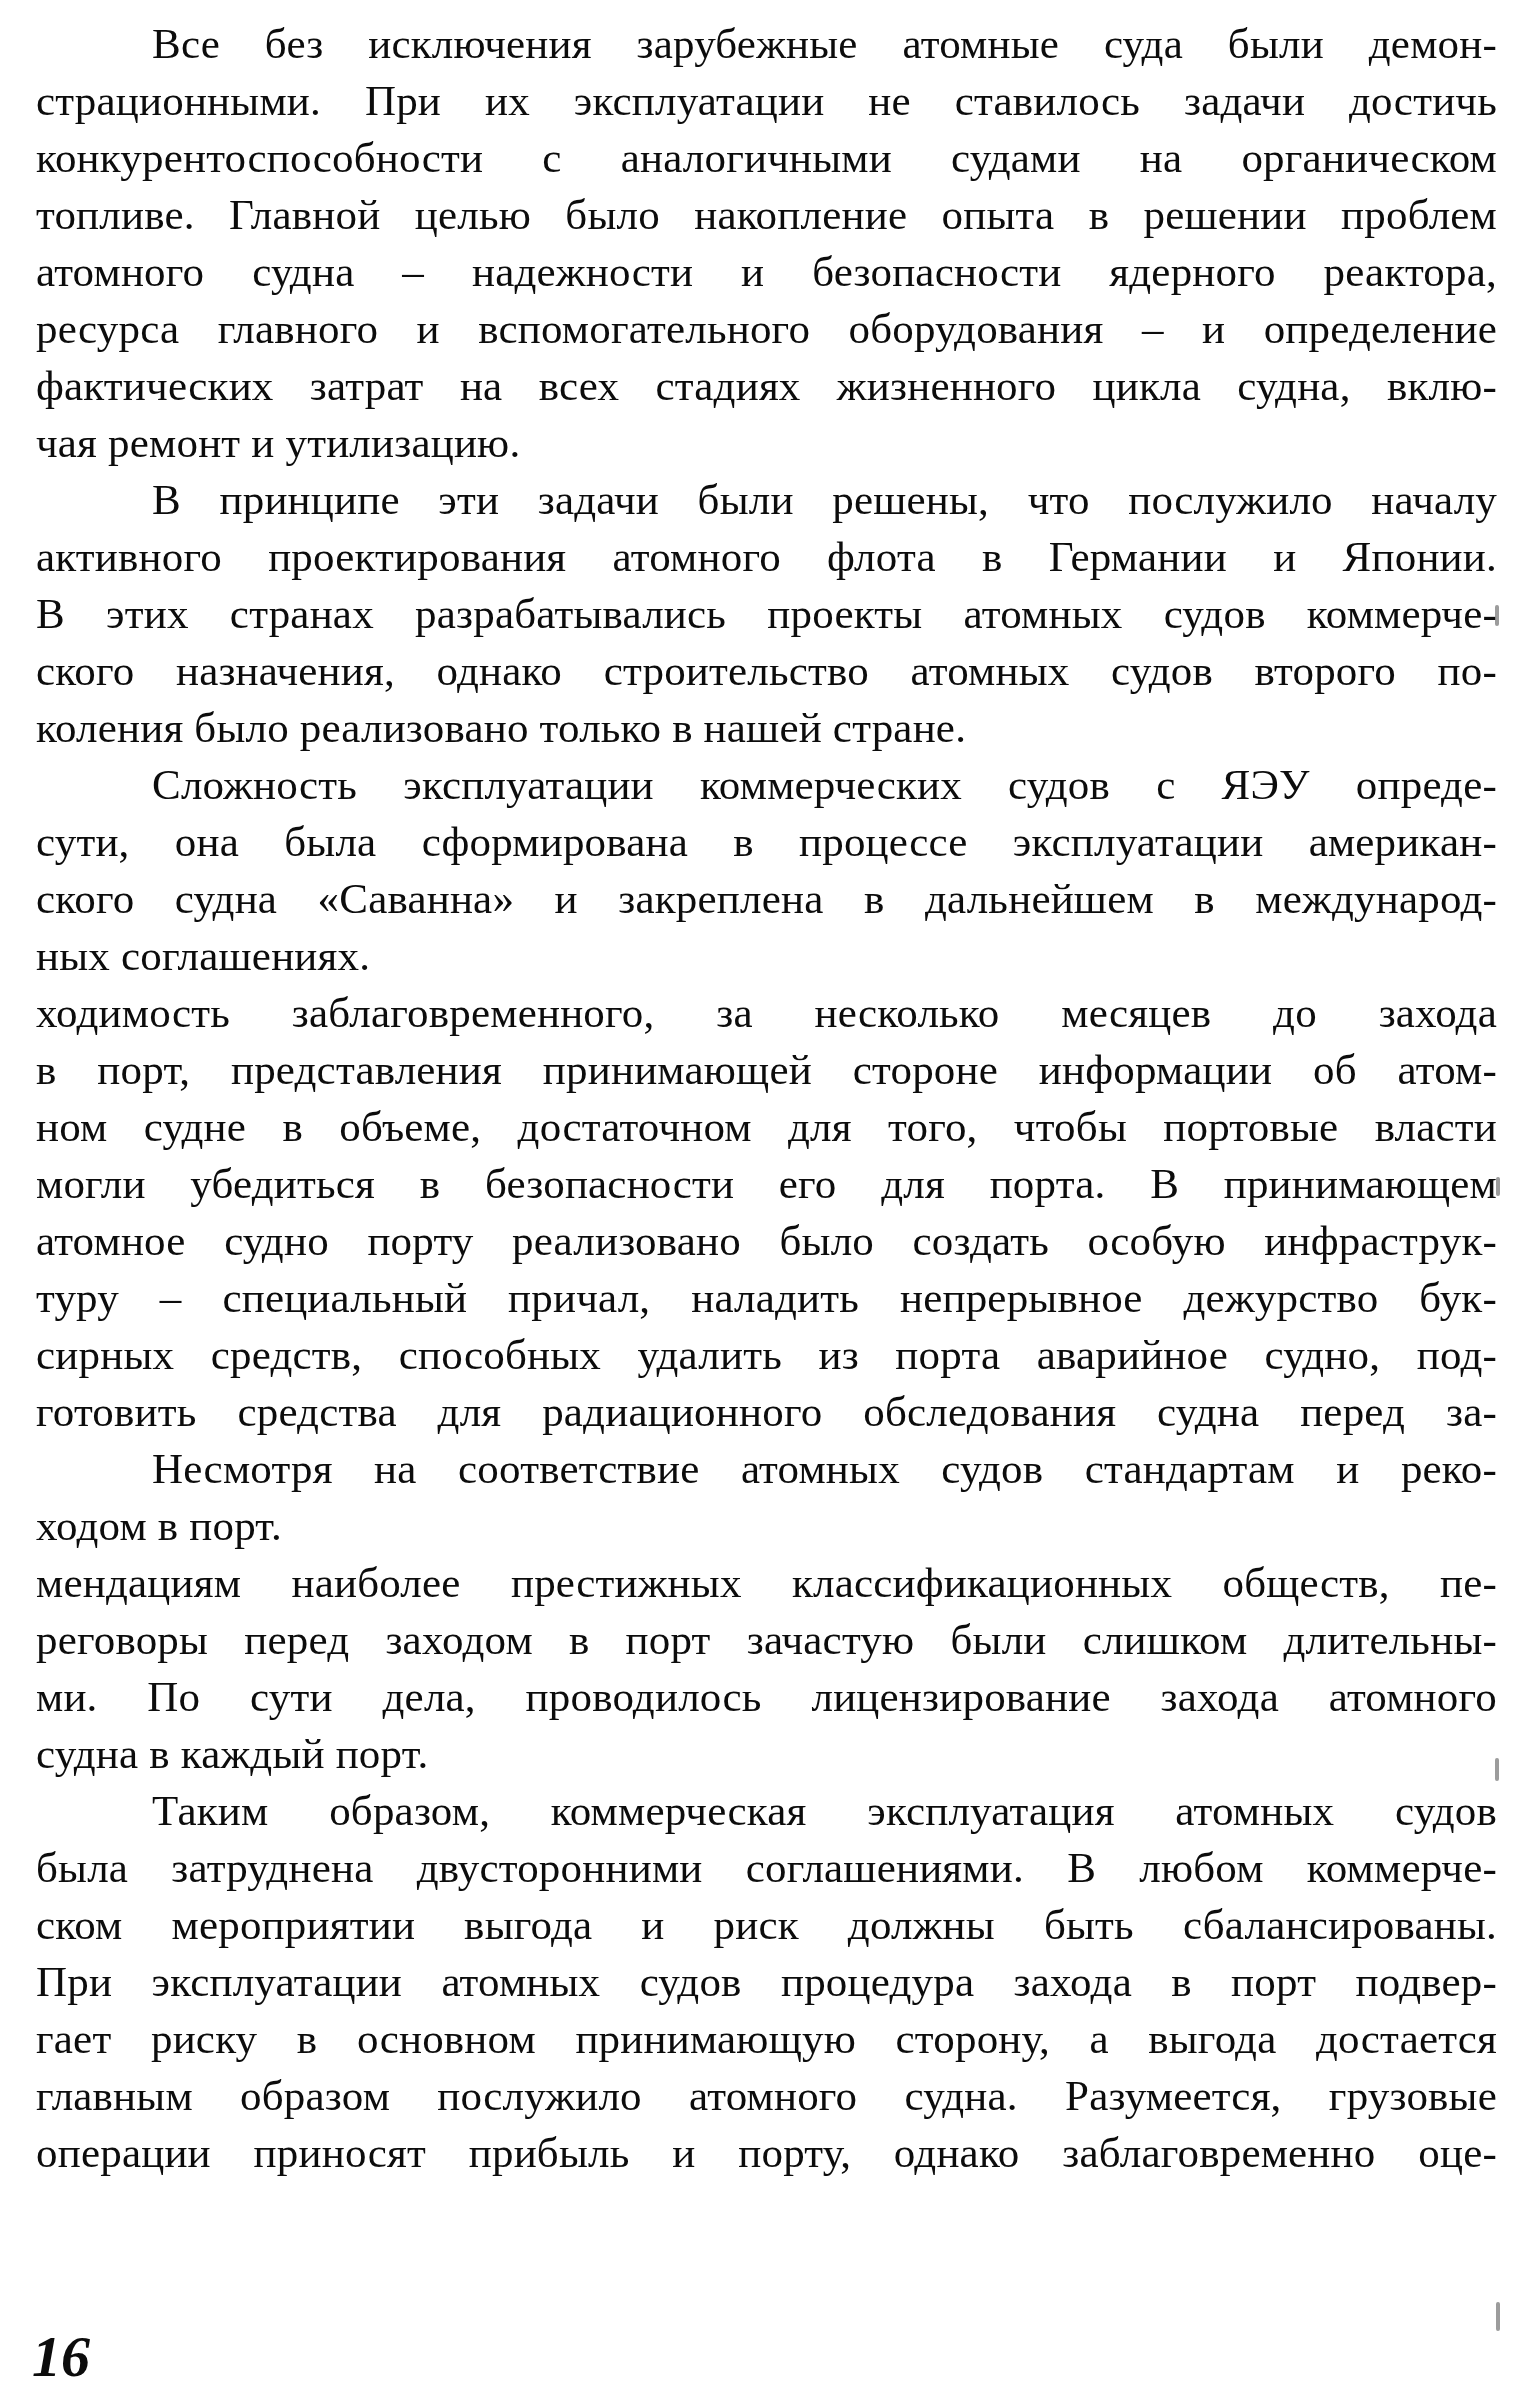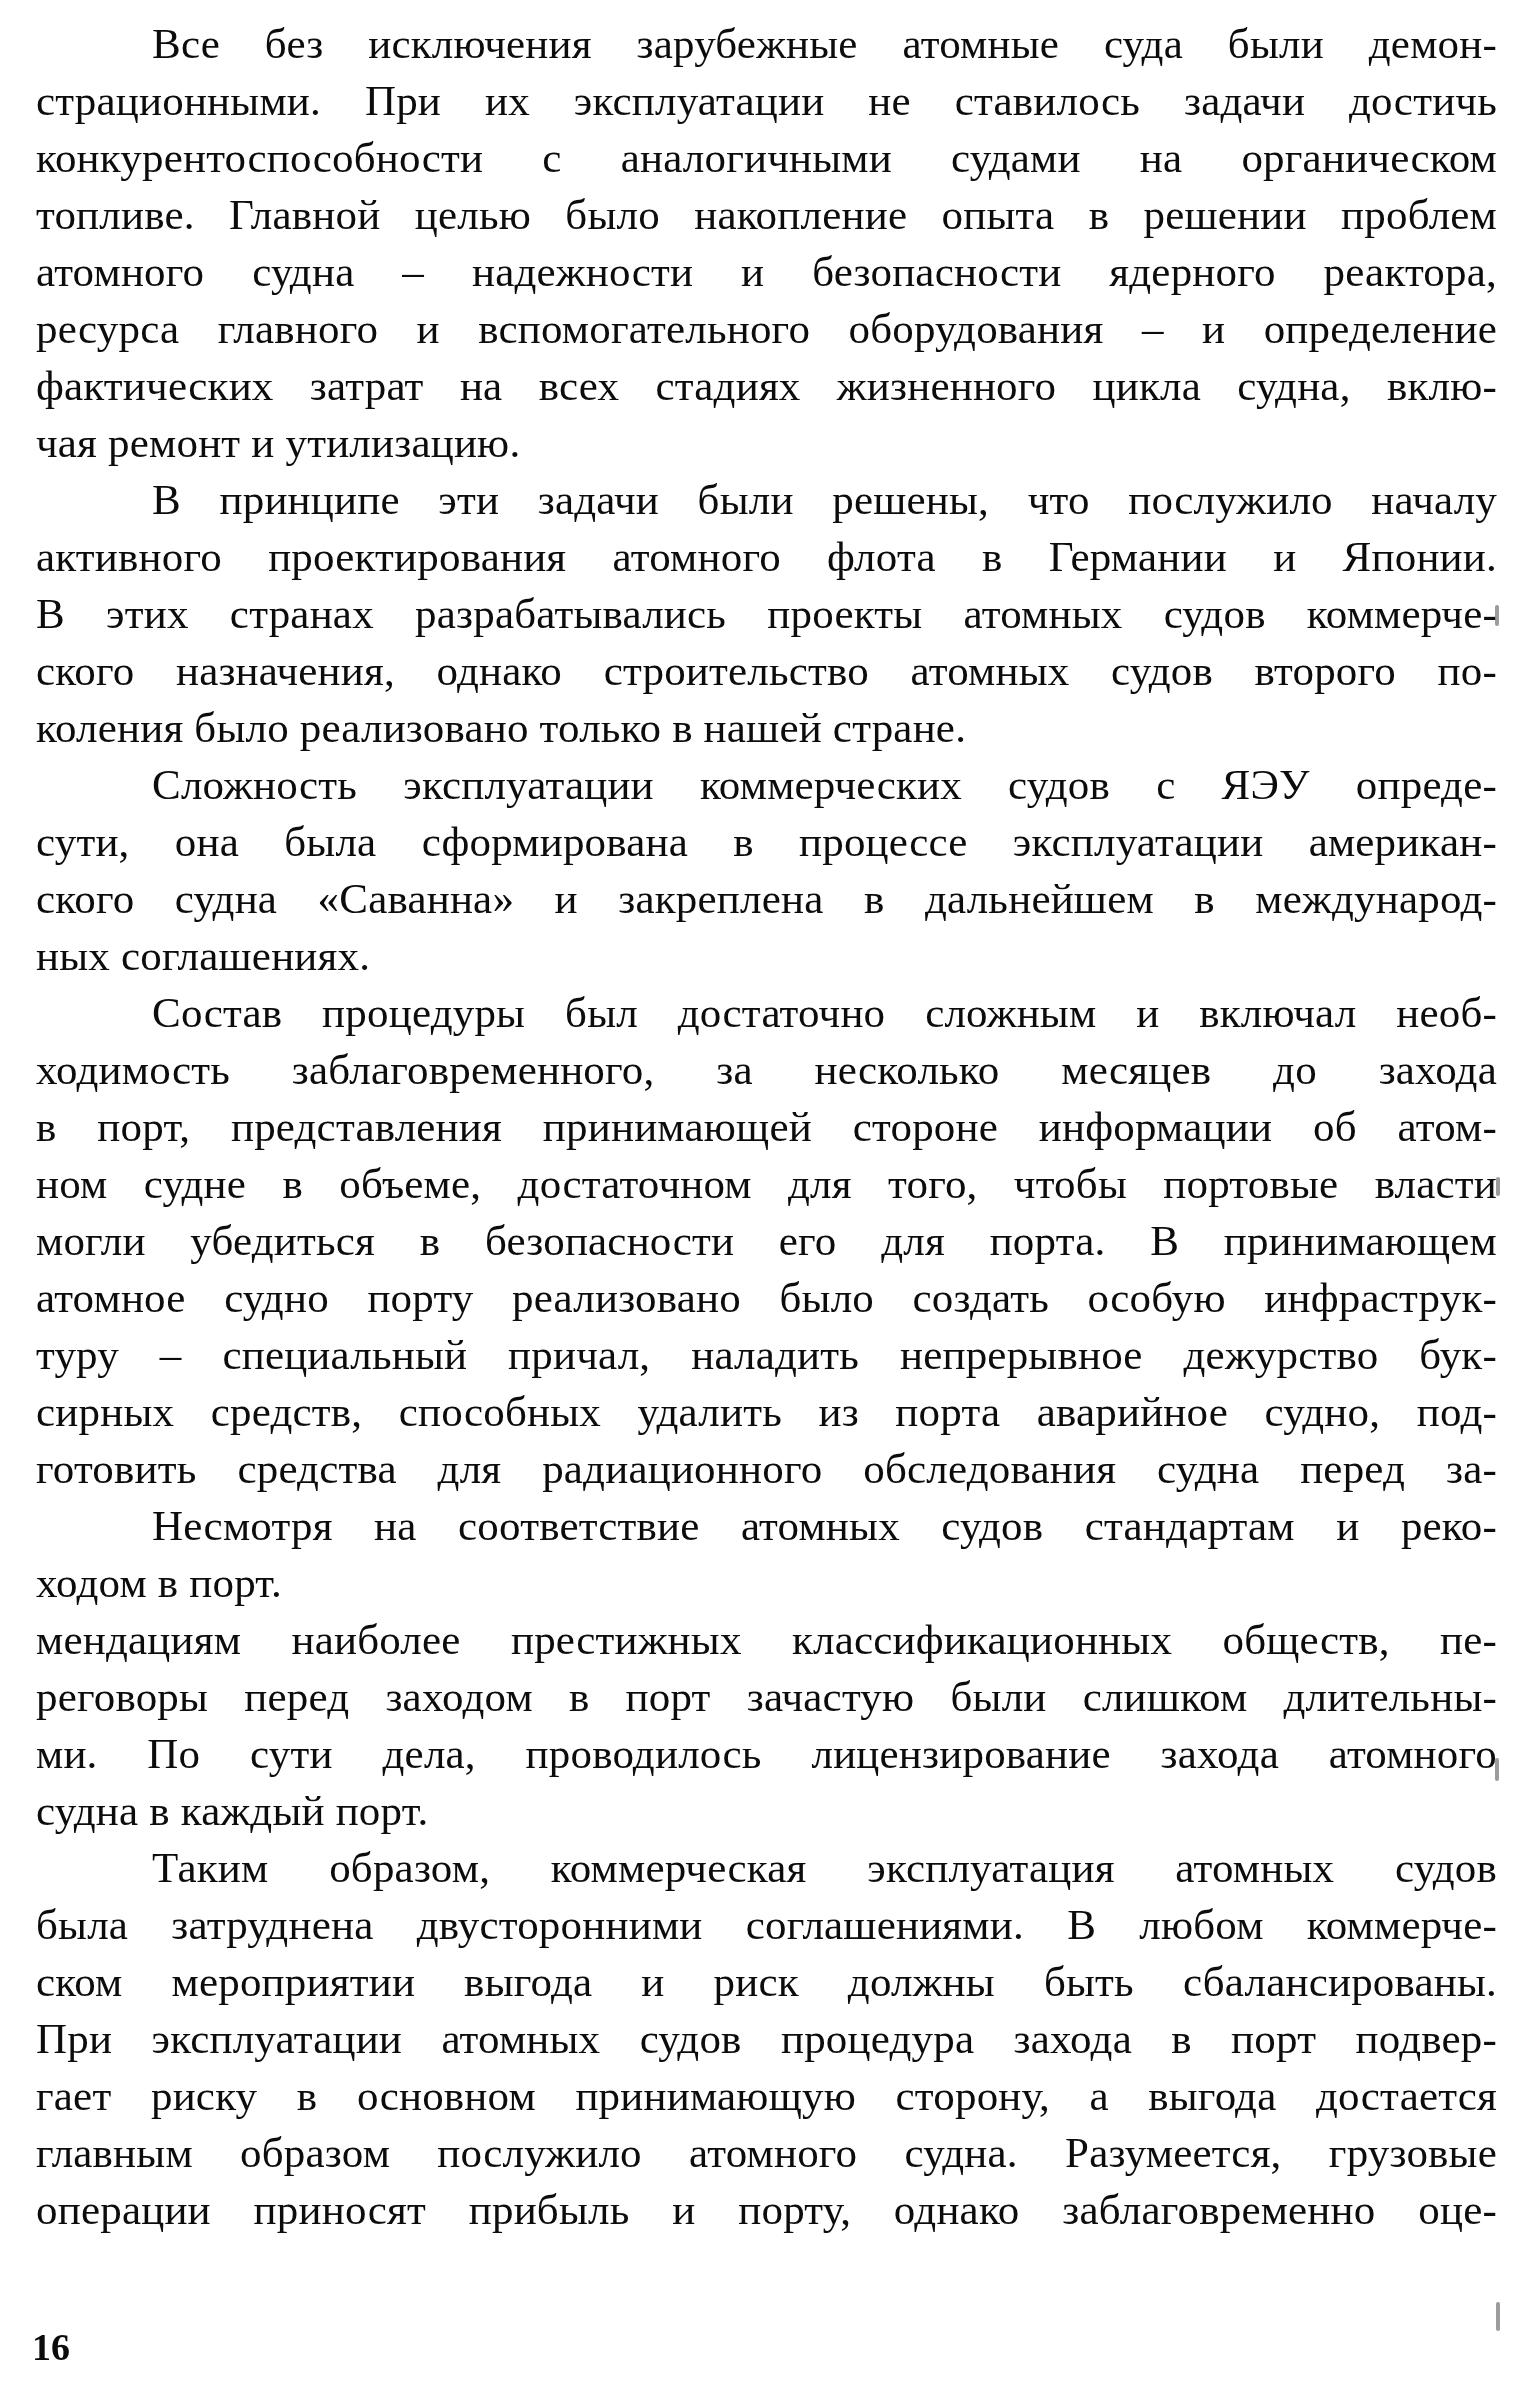--- a/index.html
+++ b/index.html
@@ -40,24 +40,25 @@
   .line.indent {
     padding-left: 116px;
   }
   .line.para-end {
     text-align-last: left;
   }
   .page-number {
     position: absolute;
     left: 32px;
     top: 2328px;
-    font-size: 38px;
+    font-size: 58px;
     font-weight: 700;
     color: #0c0c0c;
     line-height: 1;
+    font-style: italic;
   }
   .scan-artifact {
     position: absolute;
     background: #4a4a4a;
     opacity: 0.55;
     border-radius: 1.9px;
   }
   .artifact-1 { left: 1495px; top: 605px;  width: 3.8px; height: 21px; }
   .artifact-2 { left: 1496px; top: 1177px; width: 3.8px; height: 19px; }
   .artifact-3 { left: 1495px; top: 1758px; width: 3.8px; height: 23px; }
@@ -79,21 +80,20 @@
       <div class="line para-end">чая ремонт и утилизацию.</div>
       <div class="line indent">В принципе эти задачи были решены, что послужило началу</div>
       <div class="line">активного проектирования атомного флота в Германии и Японии.</div>
       <div class="line">В этих странах разрабатывались проекты атомных судов коммерче-</div>
       <div class="line">ского назначения, однако строительство атомных судов второго по-</div>
       <div class="line para-end">коления было реализовано только в нашей стране.</div>
       <div class="line indent">Сложность эксплуатации коммерческих судов с ЯЭУ опреде-</div>
       <div class="line">сути, она была сформирована в процессе эксплуатации американ-</div>
       <div class="line">ского судна «Саванна» и закреплена в дальнейшем в международ-</div>
       <div class="line para-end">ных соглашениях.</div>
-      <div class="line indent">Состав процедуры был достаточно сложным и включал необ-</div>
       <div class="line">ходимость заблаговременного, за несколько месяцев до захода</div>
       <div class="line">в порт, представления принимающей стороне информации об атом-</div>
       <div class="line">ном судне в объеме, достаточном для того, чтобы портовые власти</div>
       <div class="line">могли убедиться в безопасности его для порта. В принимающем</div>
       <div class="line">атомное судно порту реализовано было создать особую инфраструк-</div>
       <div class="line">туру – специальный причал, наладить непрерывное дежурство бук-</div>
       <div class="line">сирных средств, способных удалить из порта аварийное судно, под-</div>
       <div class="line">готовить средства для радиационного обследования судна перед за-</div>
       <div class="line indent">Несмотря на соответствие атомных судов стандартам и реко-</div>
       <div class="line para-end">ходом в порт.</div>

